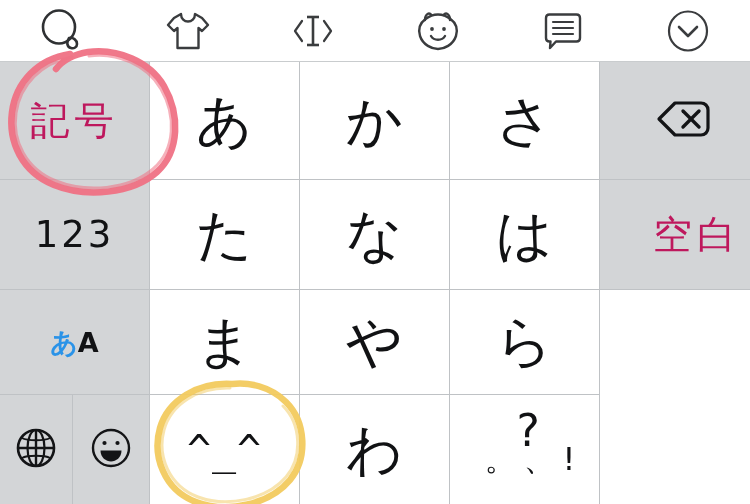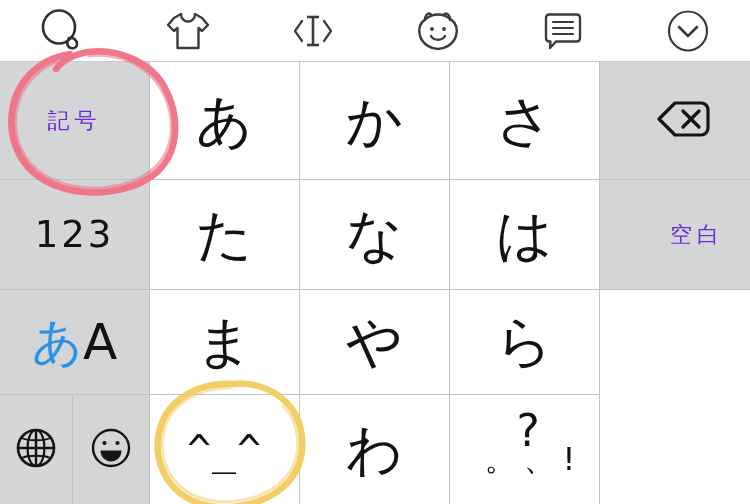--- a/index.html
+++ b/index.html
@@ -64,35 +64,36 @@
 
   .kana {
     font-family: "DejaVu Sans", "Liberation Sans", sans-serif;
     font-size: 56px;
     color: #111214;
     line-height: 1;
     font-weight: 400;
   }
   .label-jp {
     font-family: Liberation Sans, sans-serif;
-    font-size: 22px;
+    font-size: 39px;
     letter-spacing: 5px;
-    color: #6d28d9;
+    color: #be185d;
     line-height: 1;
   }
   .label-num {
     font-size: 37px;
     color: #111214;
     letter-spacing: 3px;
     line-height: 1;
   }
   .label-aa {
-    font-size: 50px;
+    font-size: 27px;
     line-height: 1;
     white-space: nowrap;
+    font-weight: bold;
   }
   .label-aa .jp { color: #2a93e8; }
   .label-aa .en { color: #111214; }
   .kaomoji {
     font-family: "DejaVu Sans Mono", "Liberation Mono", monospace;
     font-size: 40px;
     color: #111214;
     line-height: 1;
     letter-spacing: 1px;
   }

